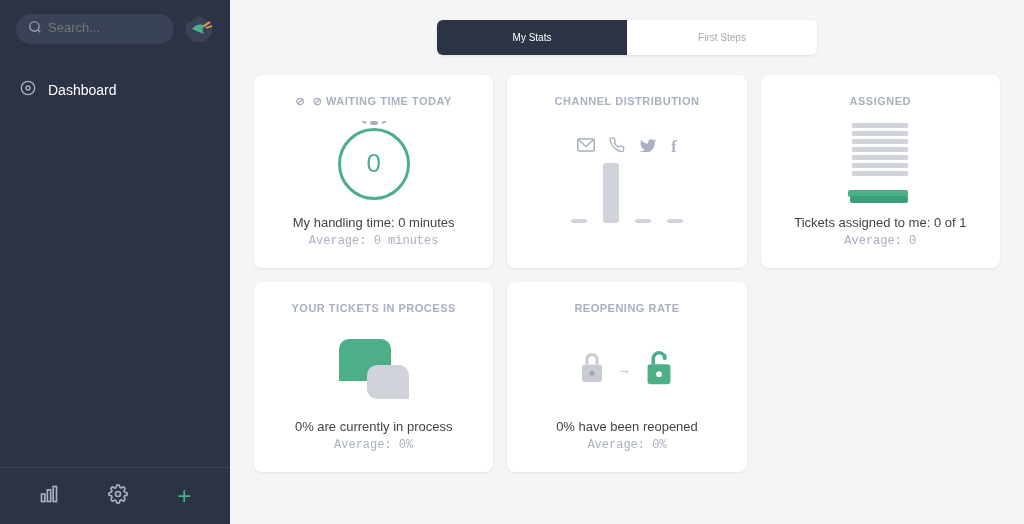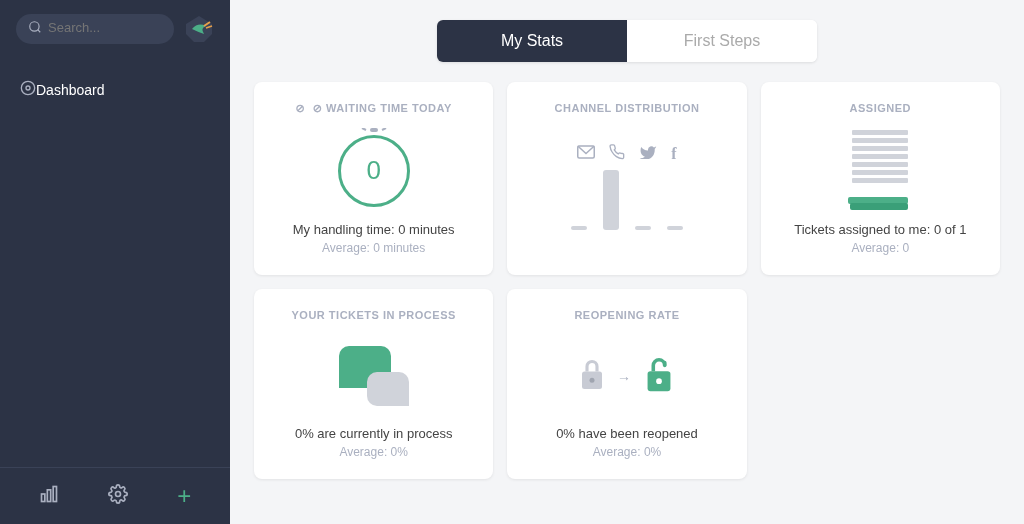--- a/index.html
+++ b/index.html
@@ -49,20 +49,21 @@
       flex: 1;
       padding-top: 10px;
     }
     .nav-item {
       display: flex;
       align-items: center;
       padding: 12px 20px;
       color: #aab0c0;
       font-size: 14px;
       cursor: pointer;
+      gap: 12px;
     }
     .nav-item.active { color: #fff; }
     .nav-icon {
       font-size: 16px;
       color: #aab0c0;
     }
     .sidebar-footer {
       display: flex;
       align-items: center;
       justify-content: space-around;
@@ -93,21 +94,21 @@
       overflow: hidden;
       width: 380px;
       margin-left: auto;
       margin-right: auto;
       box-shadow: 0 1px 3px rgba(0,0,0,0.1);
     }
     .tab {
       flex: 1;
       text-align: center;
       padding: 12px 20px;
-      font-size: 16px;
+      font-size: 10px;
       cursor: pointer;
       font-weight: 500;
     }
     .tab.active {
       background: #2c3345;
       color: #fff;
     }
     .tab.inactive {
       background: #fff;
       color: #aaa;
@@ -149,20 +150,21 @@
       font-size: 13px;
       color: #444;
       text-align: center;
       font-weight: 500;
     }
     .card-sub-text {
       font-size: 12px;
       color: #aab0c0;
       text-align: center;
       margin-top: 4px;
+      font-family: Liberation Mono, monospace;
     }
 
     
     .timer-circle {
       width: 72px;
       height: 72px;
       border-radius: 50%;
       border: 3px solid #4caf88;
       display: flex;
       align-items: center;

